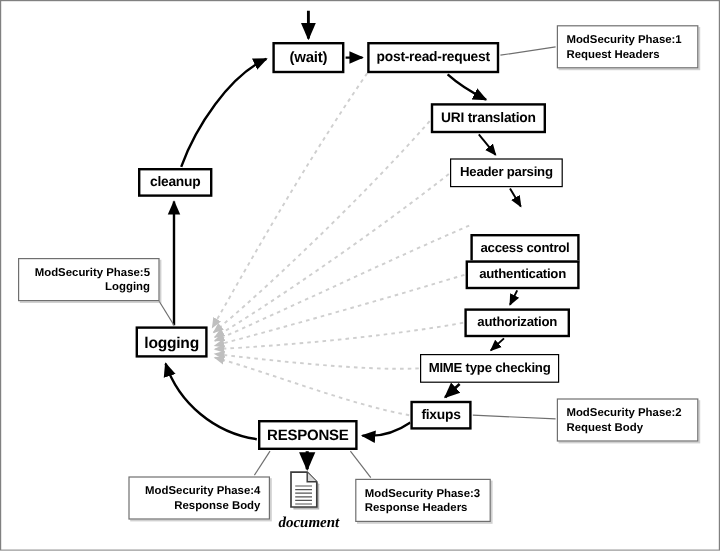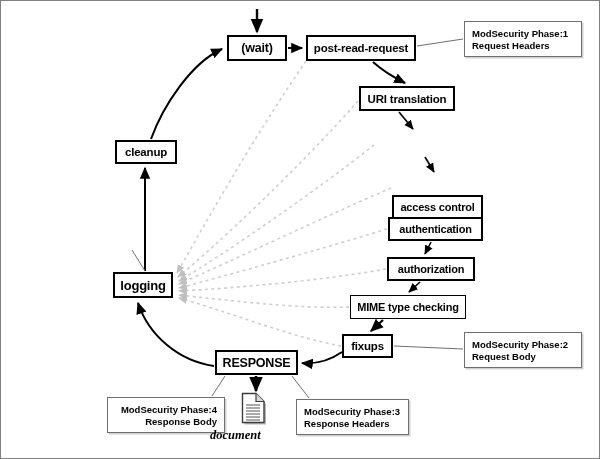--- a/index.html
+++ b/index.html
@@ -186,20 +186,21 @@
       <line x1="131" y1="249" x2="144" y2="270" stroke="#6f6f6f" stroke-width="1"></line>
     </g>
   </svg>
 
   <div class="node" style="left:305px;top:34px;width:110px;height:26px;font-size:11.5px;">post-read-request</div>
 
   <div class="node" style="left:226px;top:34px;width:60px;height:26px;font-size:12.5px;">(wait)</div>
 
   <div class="node" style="left:358px;top:85px;width:96px;height:25px;font-size:11.5px;">URI translation</div>
 
+  <div class="node plain" style="left:374px;top:131px;width:94px;height:24px;font-size:11px;">Header parsing</div>
 
   <div class="node" style="left:391px;top:174px;width:91px;height:24px;font-size:11px;margin-top:20px;">access control</div>
 
   <div class="node" style="left:387px;top:216px;width:95px;height:24px;font-size:11px;">authentication</div>
 
   <div class="node plain" style="left:349px;top:294px;width:116px;height:24px;font-size:11px;">MIME type checking</div>
 
   <div class="node" style="left:386px;top:256px;width:88px;height:24px;font-size:11px;">authorization</div>
 
   <div class="node" style="left:341px;top:333px;width:51px;height:24px;font-size:11.5px;">fixups</div>
@@ -223,31 +224,35 @@
   <div class="note" style="left:295px;top:398px;width:113px;height:36px;">
     <span class="line">ModSecurity Phase:3</span>
     <span class="line">Response Headers</span>
   </div>
 
   <div class="note right-align" style="left:106px;top:396px;width:118px;height:36px;">
     <span class="line">ModSecurity Phase:4</span>
     <span class="line">Response Body</span>
   </div>
 
+  <div class="note right-align" style="left:14px;top:214px;width:118px;height:36px;">
+    <span class="line">ModSecurity Phase:5</span>
+    <span class="line">Logging</span>
+  </div>
 
   <div class="doc-icon" style="left:237px;top:391px;width:36px;height:36px;">
     <svg width="36" height="36" viewBox="0 0 36 36" xmlns="http://www.w3.org/2000/svg">
       <path d="M6.5,3.5 L20,3.5 L28,11.5 L28,32.5 L6.5,32.5 Z" fill="#b8b8b8"></path>
       <path d="M4.5,1.5 L18,1.5 L26,9.5 L26,30.5 L4.5,30.5 Z" fill="#ffffff" stroke="#3c3c3c" stroke-width="1.4" stroke-linejoin="miter"></path>
       <path d="M18,1.5 L18,9.5 L26,9.5" fill="#d9d9d9" stroke="#3c3c3c" stroke-width="1.2"></path>
       <g stroke="#555555" stroke-width="1">
         <line x1="8" y1="13" x2="22" y2="13"></line>
         <line x1="8" y1="16" x2="22" y2="16"></line>
         <line x1="8" y1="19" x2="22" y2="19"></line>
         <line x1="8" y1="22" x2="22" y2="22"></line>
         <line x1="8" y1="25" x2="22" y2="25"></line>
         <line x1="8" y1="28" x2="22" y2="28"></line>
       </g>
     </svg>
   </div>
-  <div class="doc-label" style="left:209px;top:427px;">document</div>
+  <div class="doc-label" style="left:231px;top:427px;">document</div>
 
 </div>
 
 </body></html>

